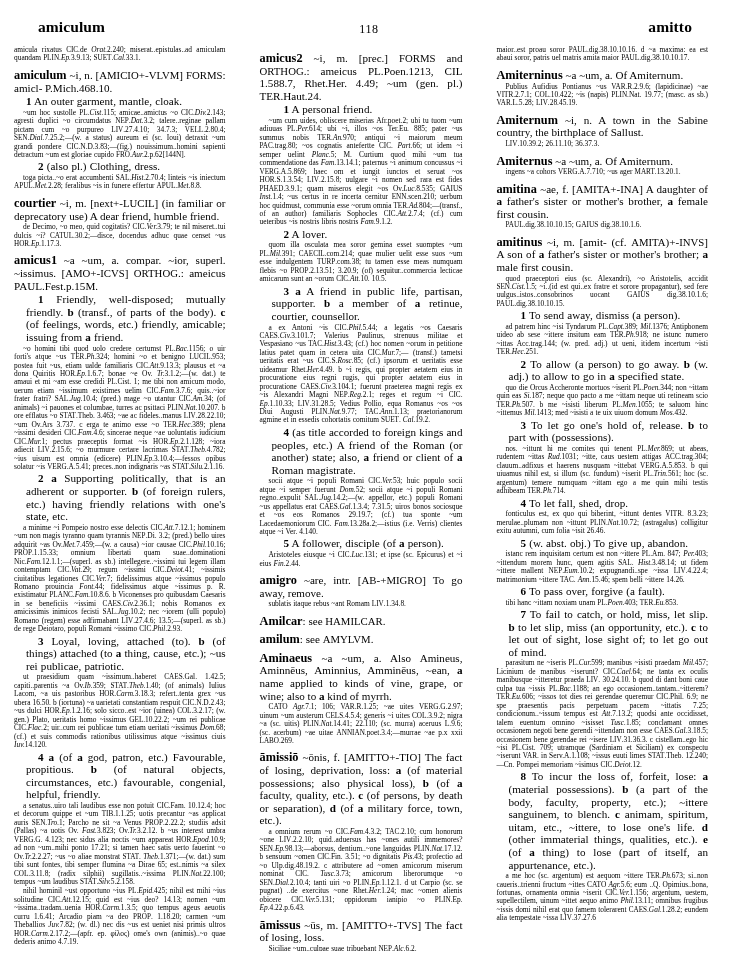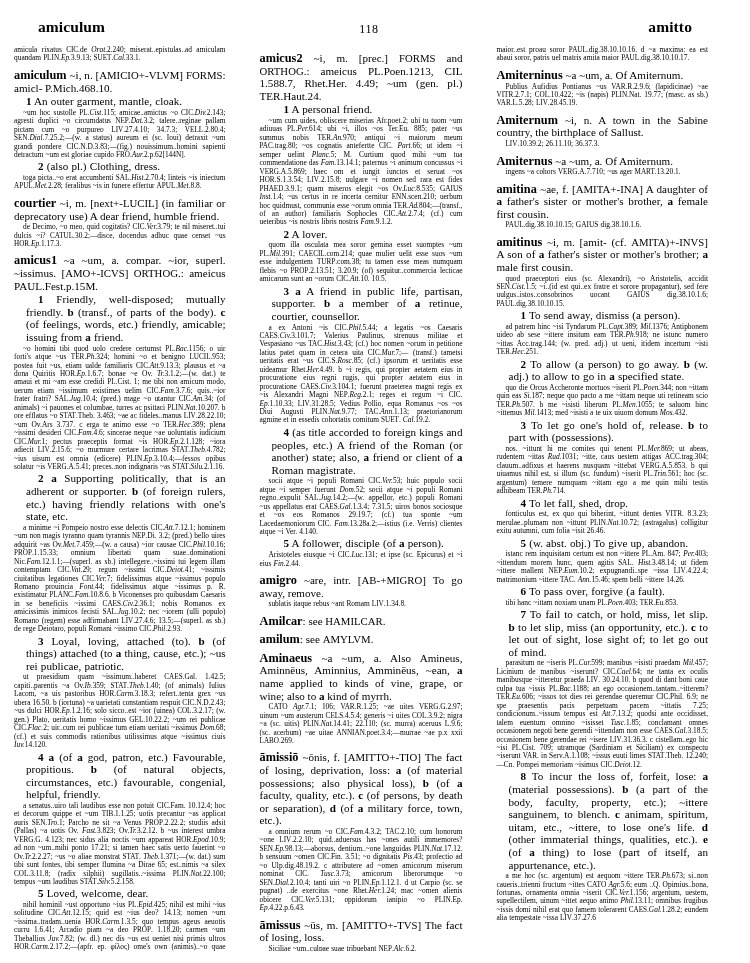--- a/index.html
+++ b/index.html
@@ -133,21 +133,20 @@
         <p class="cites">de Decimo, ~o meo, quid cogitatis? <span class="sc">CIC</span>.<span class="it">Ver.</span>3.79; te nil miseret..tui dulcis ~i? <span class="sc">CATUL</span>.30.2;—disce, docendus adhuc quae censet ~us <span class="sc">HOR</span>.<span class="it">Ep.</span>1.17.3.</p>
         <p class="headline"><span class="headword">amicus1</span> ~a ~um, a. compar. ~ior, superl. ~issimus. [<span class="sc">AMO</span>+-<span class="sc">ICVS</span>] <span class="sc">ORTHOG</span>.: ameicus PAUL.Fest.p.15M.</p>
         <p class="defn sensestart"><span class="sense">1</span> Friendly, well-disposed; mutually friendly. <span class="sense">b</span> (transf., of parts of the body). <span class="sense">c</span> (of feelings, words, etc.) friendly, amicable; issuing from <span class="sense">a</span> friend.</p>
         <p class="cites">~o homini tibi quod uolo credere certumst <span class="sc">PL</span>.<span class="it">Bac.</span>1156; o uir forti's atque ~us <span class="sc">TER</span>.<span class="it">Ph.</span>324; homini ~o et benigno <span class="sc">LUCIL</span>.953; postea fuit ~us, etiam ualde familiaris <span class="sc">CIC</span>.<span class="it">Att.</span>9.13.3; plausus et ~a dona Quiritis <span class="sc">HOR</span>.<span class="it">Ep.</span>1.6.7; bonae ~e Ov. <span class="it">Tr.</span>3.1.2;—(w. dat.) te amaui et mi ~am esse credidi <span class="sc">PL</span>.Cist. 1; me tibi non amicum modo, uerum etiam ~issimum existimes uelim <span class="sc">CIC</span>.<span class="it">Fam.</span>3.7.6; quis..~ior frater fratri? <span class="sc">SAL</span>.<span class="it">Jug.</span>10.4; (pred.) mage ~o utantur <span class="sc">CIC</span>.<span class="it">Am.</span>34; (of animals) ~i pauones et columbae, turres ac psittaci <span class="sc">PLIN</span>.<span class="it">Nat.</span>10.207. b ore efflatus ~o <span class="sc">STAT</span>.Theb. 3.463; ~ae ac fideles..manus <span class="sc">LIV</span>.28.22.10; ~um Ov.Ars 3.737. c erga te animo esse ~o <span class="sc">TER</span>.<span class="it">Hec.</span>389; plena ~issimi desideri <span class="sc">CIC</span>.<span class="it">Fam.</span>4.6; sincerae neque ~ae uoluntatis iudicium <span class="sc">CIC</span>.<span class="it">Mur.</span>1; pectus praeceptis format ~is <span class="sc">HOR</span>.<span class="it">Ep.</span>2.1.128; ~iora adiecit <span class="sc">LIV</span>.2.15.6; ~o murmure certare lacrimas <span class="sc">STAT</span>.<span class="it">Theb.</span>4.782; ~ius uisum est omnia (edicere) <span class="sc">PLIN</span>.<span class="it">Ep.</span>3.10.4;—fessos opibus solatur ~is <span class="sc">VERG</span>.A.5.41; preces..non indignaris ~as <span class="sc">STAT</span>.<span class="it">Silu.</span>2.1.16.</p>
         <p class="defn sensestart"><span class="sense">2</span> <span class="sense">a</span> Supporting politically, that is an adherent or supporter. <span class="sense">b</span> (of foreign rulers, etc.) having friendly relations with one's state, etc.</p>
         <p class="cites">a minime ~i Pompeio nostro esse delectis <span class="sc">CIC</span>.<span class="it">Att.</span>7.12.1; hominem ~um non magis tyranno quam tyrannis <span class="sc">NEP</span>.Di. 3.2; (pred.) bello uires adquirit ~as Ov.<span class="it">Met.</span>7.459;—(w. a causa) ~ior causae <span class="sc">CIC</span>.<span class="it">Phil.</span>10.16; <span class="sc">PROP</span>.1.15.33; omnium libertati quam suae..dominationi Nic.<span class="it">Fam.</span>12.1.1;—(superl. as sb.) intellegere..~issimi tui legem illam contemptam <span class="sc">CIC</span>.<span class="it">Vat.</span>29; regum ~issimi <span class="sc">CIC</span>.<span class="it">Deiot.</span>41; ~issimis ciuitatibus legationes <span class="sc">CIC</span>.<span class="it">Ver.</span>7; fidelissimus atque ~issimus populo Romano prouincia <span class="it">Font.</span>44; fidelissimus atque ~issimus p. R. existimatur <span class="sc">PLANC</span>.<span class="it">Fam.</span>10.8.6. b Viconenses pro quibusdam Caesaris in se beneficiis ~issimi <span class="sc">CAES</span>.<span class="it">Civ.</span>2.36.1; nobis Romanos ex amicissimis inimicos fecisti <span class="sc">SAL</span>.<span class="it">Jug.</span>10.2; nec ~iorem (ulli populo) Romano (regem) esse adfirmabant <span class="sc">LIV</span>.27.4.6; 13.5;—(superl. as sb.) de rege Deiotaro, populi Romani ~issimo <span class="sc">CIC</span>.<span class="it">Phil.</span>2.93.</p>
         <p class="defn sensestart"><span class="sense">3</span> Loyal, loving, attached (to). <span class="sense">b</span> (of things) attached (to <span class="sense">a</span> thing, cause, etc.); ~us rei publicae, patriotic.</p>
         <p class="cites">ut praesidium quam ~issimum..haberet <span class="sc">CAES</span>.Gal. 1.42.5; capiti..parentis ~a Ov.<span class="it">Ib.</span>359; <span class="sc">STAT</span>.<span class="it">Theb.</span>1.40; (of animals) Iulius Lacom, ~a uis pastoribus <span class="sc">HOR</span>.<span class="it">Carm.</span>3.18.3; refert..tenta grex ~us ubera 16.50. b (iortuna) ~a uarietati constantiam respuit <span class="sc">CIC</span>.N.D.2.43; ~us dulci <span class="sc">HOR</span>.<span class="it">Ep.</span>1.2.16; solo sicco..est ~ior (uinea) <span class="sc">COL</span>.3.2.17; (w. gen.) Plato, ueritatis homo ~issimus <span class="sc">GEL</span>.10.22.2; ~um rei publicae <span class="sc">CIC</span>.<span class="it">Flac.</span>2; uir..cum rei publicae tum etiam ueritati ~issimus <span class="it">Dom.</span>68; (cf.) et suis commodis rationibus utilissimus atque ~issimus ciuis <span class="it">Iuv.</span>14.120.</p>
         <p class="defn sensestart"><span class="sense">4</span> <span class="sense">a</span> (of <span class="sense">a</span> god, patron, etc.) Favourable, propitious. <span class="sense">b</span> (of natural objects, circumstances, etc.) favourable, congenial, helpful, friendly.</p>
         <p class="cites">a senatus..uiro tali laudibus esse non potuit <span class="sc">CIC</span>.Fam. 10.12.4; hoc et decorum quippe et ~um <span class="sc">TIB</span>.1.1.25; uotis precantur ~as applicat auris <span class="sc">SEN</span>.<span class="it">Tro.</span>1; Parcho ne sit ~a Venus <span class="sc">PROP</span>.2.22.2; studiis adsit (Pallas) ~a uotis Ov. <span class="it">Fast.</span>3.823; Ov.<span class="it">Tr.</span>3.2.12. b ~us interest umbra <span class="sc">VERG</span>.G. 4.123; nec sidus alia noctis ~um appareat <span class="sc">HOR</span>.<span class="it">Epod.</span>10.9; ad non ~um..mihi ponto 17.21; si tamen haec satis uerto fauerint ~o Ov.<span class="it">Tr.</span>2.2.27; ~us ~o aliae monstrat <span class="sc">STAT</span>. <span class="it">Theb.</span>1.371;—(w. dat.) sum tibi sunt fontes, tibi semper flumina ~a Dirae 65; est..nimis ~a silex <span class="sc">COL</span>.3.11.8; (radix silphii) sugillatis..~issima <span class="sc">PLIN</span>.<span class="it">Nat.</span>22.100; tempus ~um laudibus <span class="sc">STAT</span>.<span class="it">Silv.</span>5.2.158.</p>
-        <p class="defn sensestart"><span class="sense">5</span> Loved, welcome, dear.</p>
         <p class="cites">nihil hominil ~ust opportuno ~ius <span class="sc">PL</span>.<span class="it">Epid.</span>425; nihil est mihi ~ius solitudine <span class="sc">CIC</span>.<span class="it">Att.</span>12.15; quid est ~ius deo? 14.13; nomen ~um ~issima..tradam..uenia <span class="sc">HOR</span>.<span class="it">Carm.</span>1.3.5; quo tempus ageus aeuotis curru 1.6.41; Arcadio piam ~a deo <span class="sc">PROP</span>. 1.18.20; carmen ~um Theballios <span class="it">Juv.</span>7.82; (w. dl.) nec dis ~us est ueniet nisi primis ultros <span class="sc">HOR</span>.<span class="it">Carm.</span>2.17.2;—(apfr. ep. φίλος) ome's own (animis)..~o quae dederis animo 4.7.19.</p>
       </div>
     <div class="col c2">
         <p class="headline"><span class="headword">amicus2</span> ~i, m. [prec.] <span class="sc">FORMS</span> and <span class="sc">ORTHOG</span>.: ameicus PL.Poen.1213, CIL 1.588.7, Rhet.Her. 4.49; ~um (gen. pl.) TER.Haut.24.</p>
         <p class="defn sensestart"><span class="sense">1</span> A personal friend.</p>
         <p class="cites">~um cum uides, obliscere miserias Afr.poet.2; ubi tu tuom ~um adiuuas <span class="sc">PL</span>.<span class="it">Per.</span>614; ubi ~i, illos ~os Ter.Eu. 885; pater ~us summus nobis <span class="sc">TER</span>.<span class="it">An.</span>970; antiqui ~i maiorum meum <span class="sc">PAC</span>.trag.80; ~os cognatis antefertte <span class="sc">CIC</span>. <span class="it">Part.</span>66; ut idem ~i semper uelint <span class="it">Planc.</span>5; M. Curtium quod mihi ~um tua commendatione das <span class="it">Fam.</span>13.14.1; paternus ~i animum concussus ~i <span class="sc">VERG</span>.A.5.869; haec om et iungit iunctos et seruat ~os <span class="sc">HOR</span>.S.1.3.54; <span class="sc">LIV</span>.2.15.8; uulgare ~i nomen sed rara est fides <span class="sc">PHAED</span>.3.9.1; quam miseros elegit ~os Ov.<span class="it">Luc.</span>8.535; GAIUS <span class="it">Inst.</span>1.4; ~us certus in re incerta cernitur <span class="sc">ENN</span>.scen.210; uerbum hoc quidmust, communia esse ~orum omnia <span class="sc">TER</span>.<span class="it">Ad.</span>804;—(transf., of an author) familiaris Sophocles <span class="sc">CIC</span>.<span class="it">Att.</span>2.7.4; (cf.) cum ueteribus ~is nostris libris nostris <span class="it">Fam.</span>9.1.2.</p>
         <p class="defn sensestart"><span class="sense">2</span> A lover.</p>
         <p class="cites">quom illa osculata mea soror gemina esset suomptes ~um <span class="sc">PL</span>.<span class="it">Mil.</span>391; <span class="sc">CAECIL</span>.com.214; quae mulier uelit esse suos ~um esse indulgentem <span class="sc">TURP</span>.com.38; tu tamen esse meas numquam flebis ~o <span class="sc">PROP</span>.2.13.51; 3.20.9; (of) sequitur..commercia lecticae amicarum sunt an ~orum <span class="sc">CIC</span>.<span class="it">Att.</span>10. 10.5.</p>
         <p class="defn sensestart"><span class="sense">3</span> <span class="sense">a</span> A friend in public life, partisan, supporter. <span class="sense">b</span> a member of <span class="sense">a</span> retinue, courtier, counsellor.</p>
         <p class="cites">a ex Antoni ~is <span class="sc">CIC</span>.<span class="it">Phil.</span>5.44; a legatis ~os Caesaris <span class="sc">CAES</span>.<span class="it">Civ.</span>3.101.7; Valerius Paulinus, strenuus militae et Vespasiano ~us <span class="sc">TAC</span>.<span class="it">Hist.</span>3.43; (cf.) hoc nomen ~orum in petitione latius patet quam in cetera uita <span class="sc">CIC</span>.<span class="it">Mur.</span>7;— (transf.) tametsi ueritatis erat ~us <span class="sc">CIC</span>.S.<span class="it">Rosc.</span>85; (cf.) ipsorum et ueritatis esse uideamur Rhet.<span class="it">Her.</span>4.49. b ~i regis, qui propter aetatem eius in procuratione eius regni rugis, qui propter aetatem eius in procuratione <span class="sc">CAES</span>.<span class="it">Civ.</span>3.104.1; fuerunt praeterea magni regis ex ~is Alexandri Magni <span class="sc">NEP</span>.<span class="it">Reg.</span>2.1; reges et regum ~i <span class="sc">CIC</span>. <span class="it">Ep.</span>1.10.33; <span class="sc">LIV</span>.31.28.5; Vedius Pollio, equa Romanus ~os ~os Diui Augusti <span class="sc">PLIN</span>.<span class="it">Nat.</span>9.77; <span class="sc">TAC</span>.<span class="it">Ann.</span>1.13; praetorianorum agmine et in essedis cohortatis comitum <span class="sc">SUET</span>. <span class="it">Cal.</span>19.2.</p>

